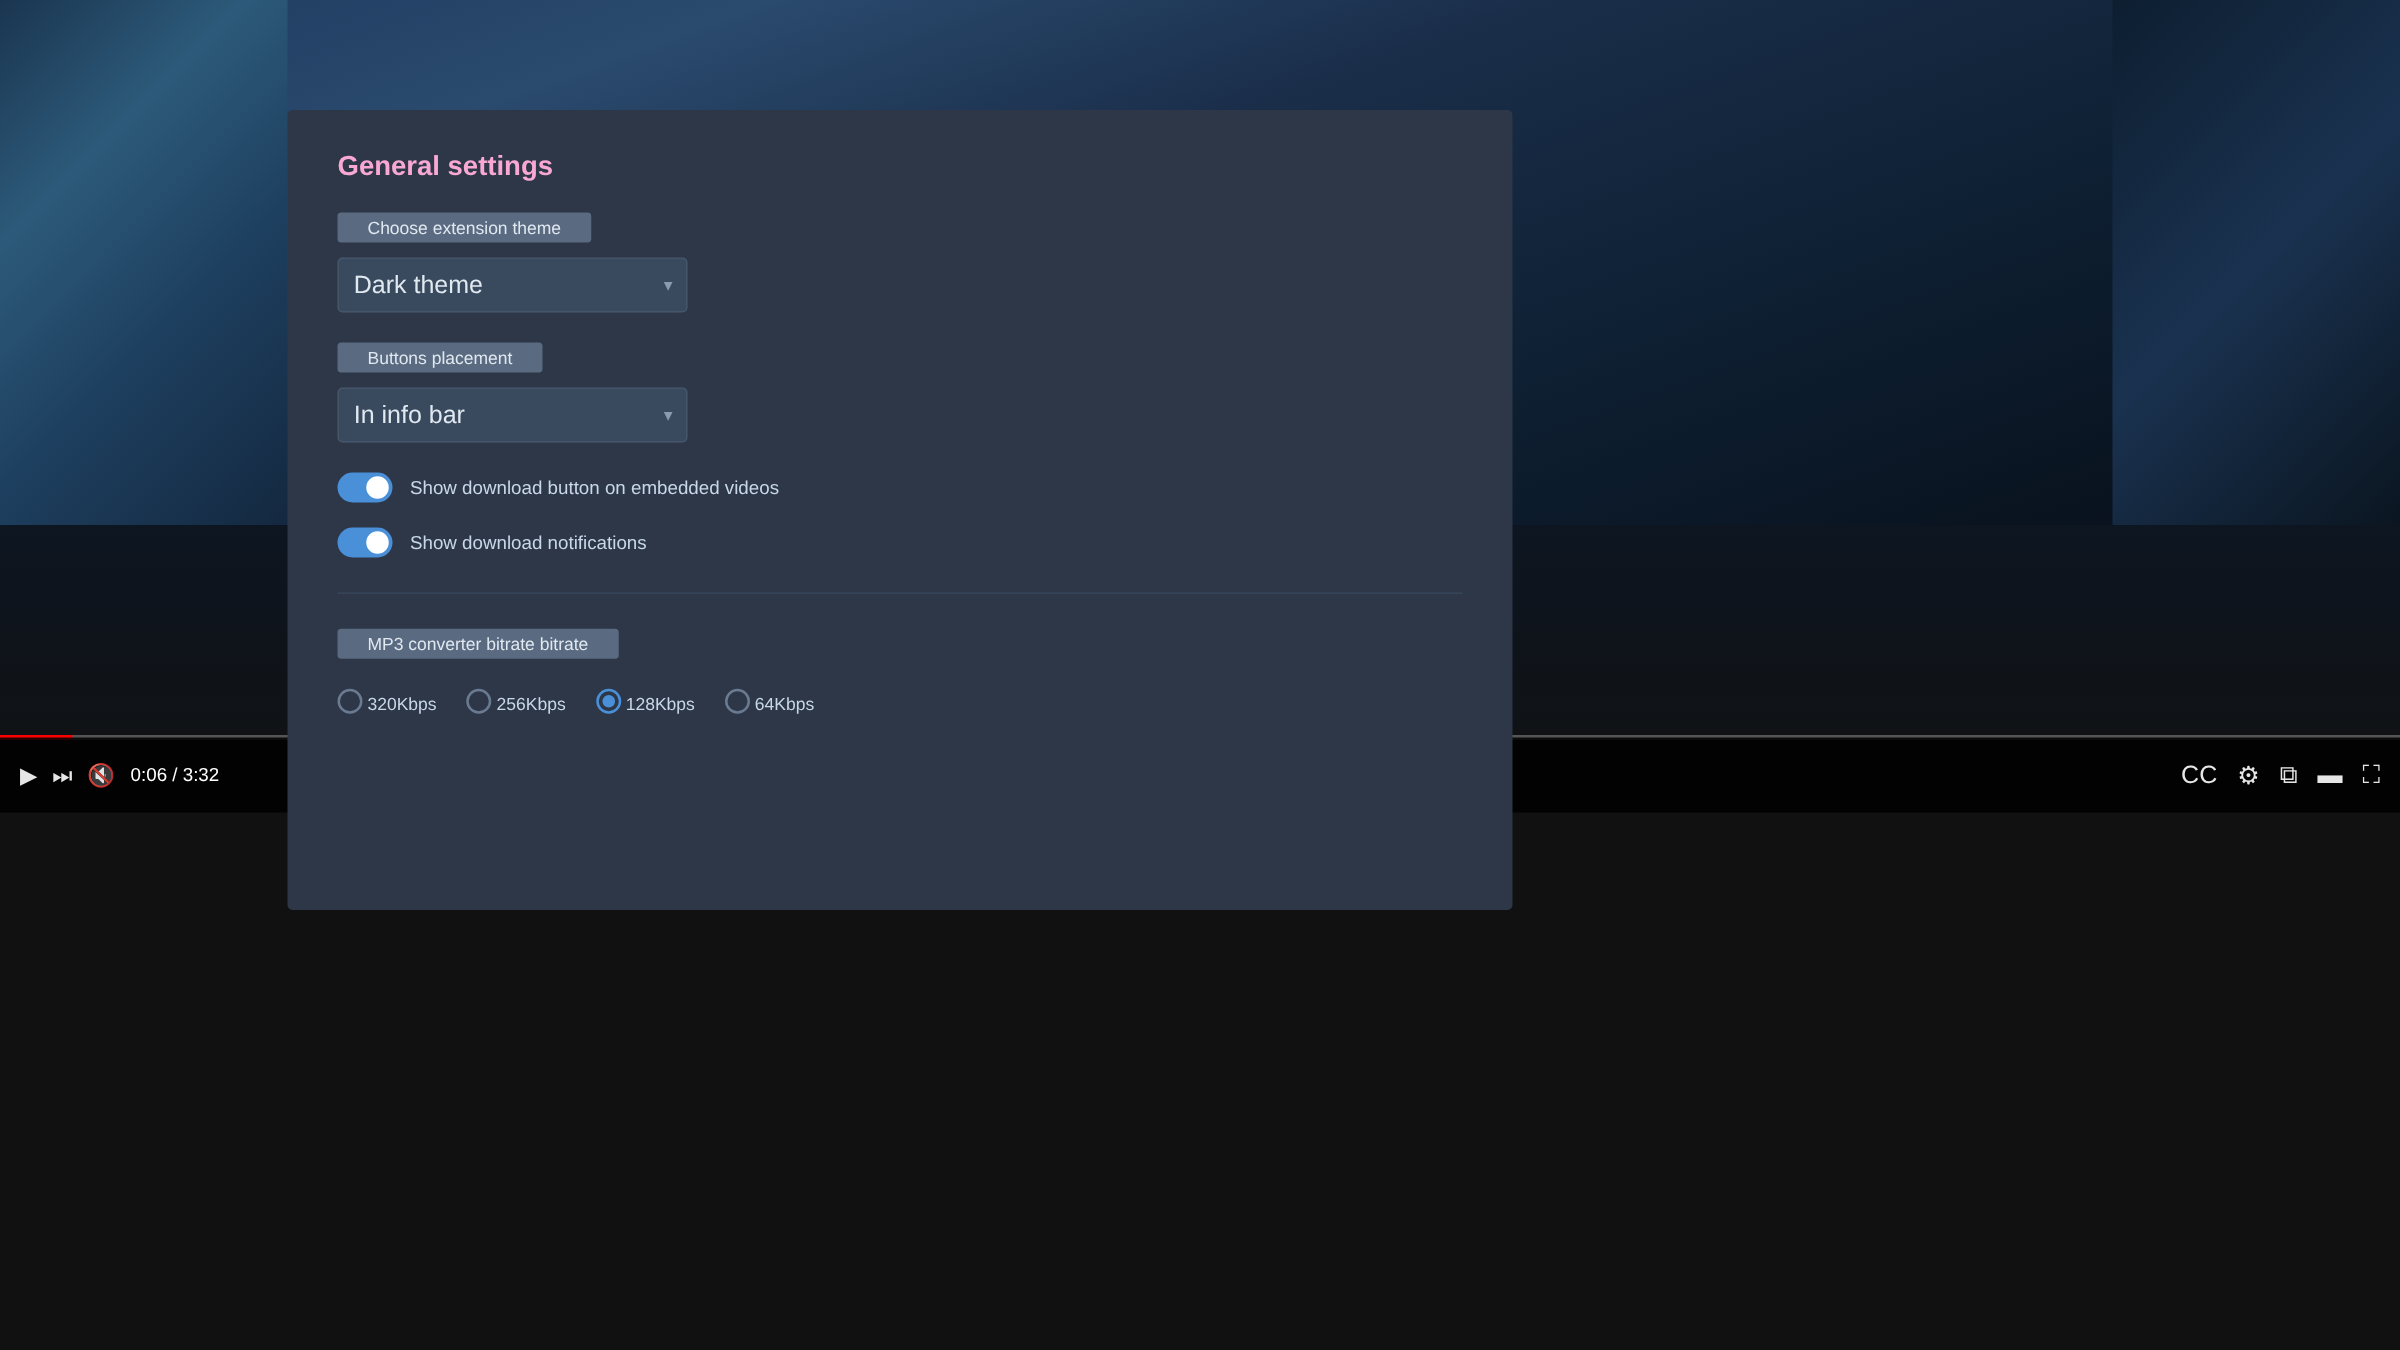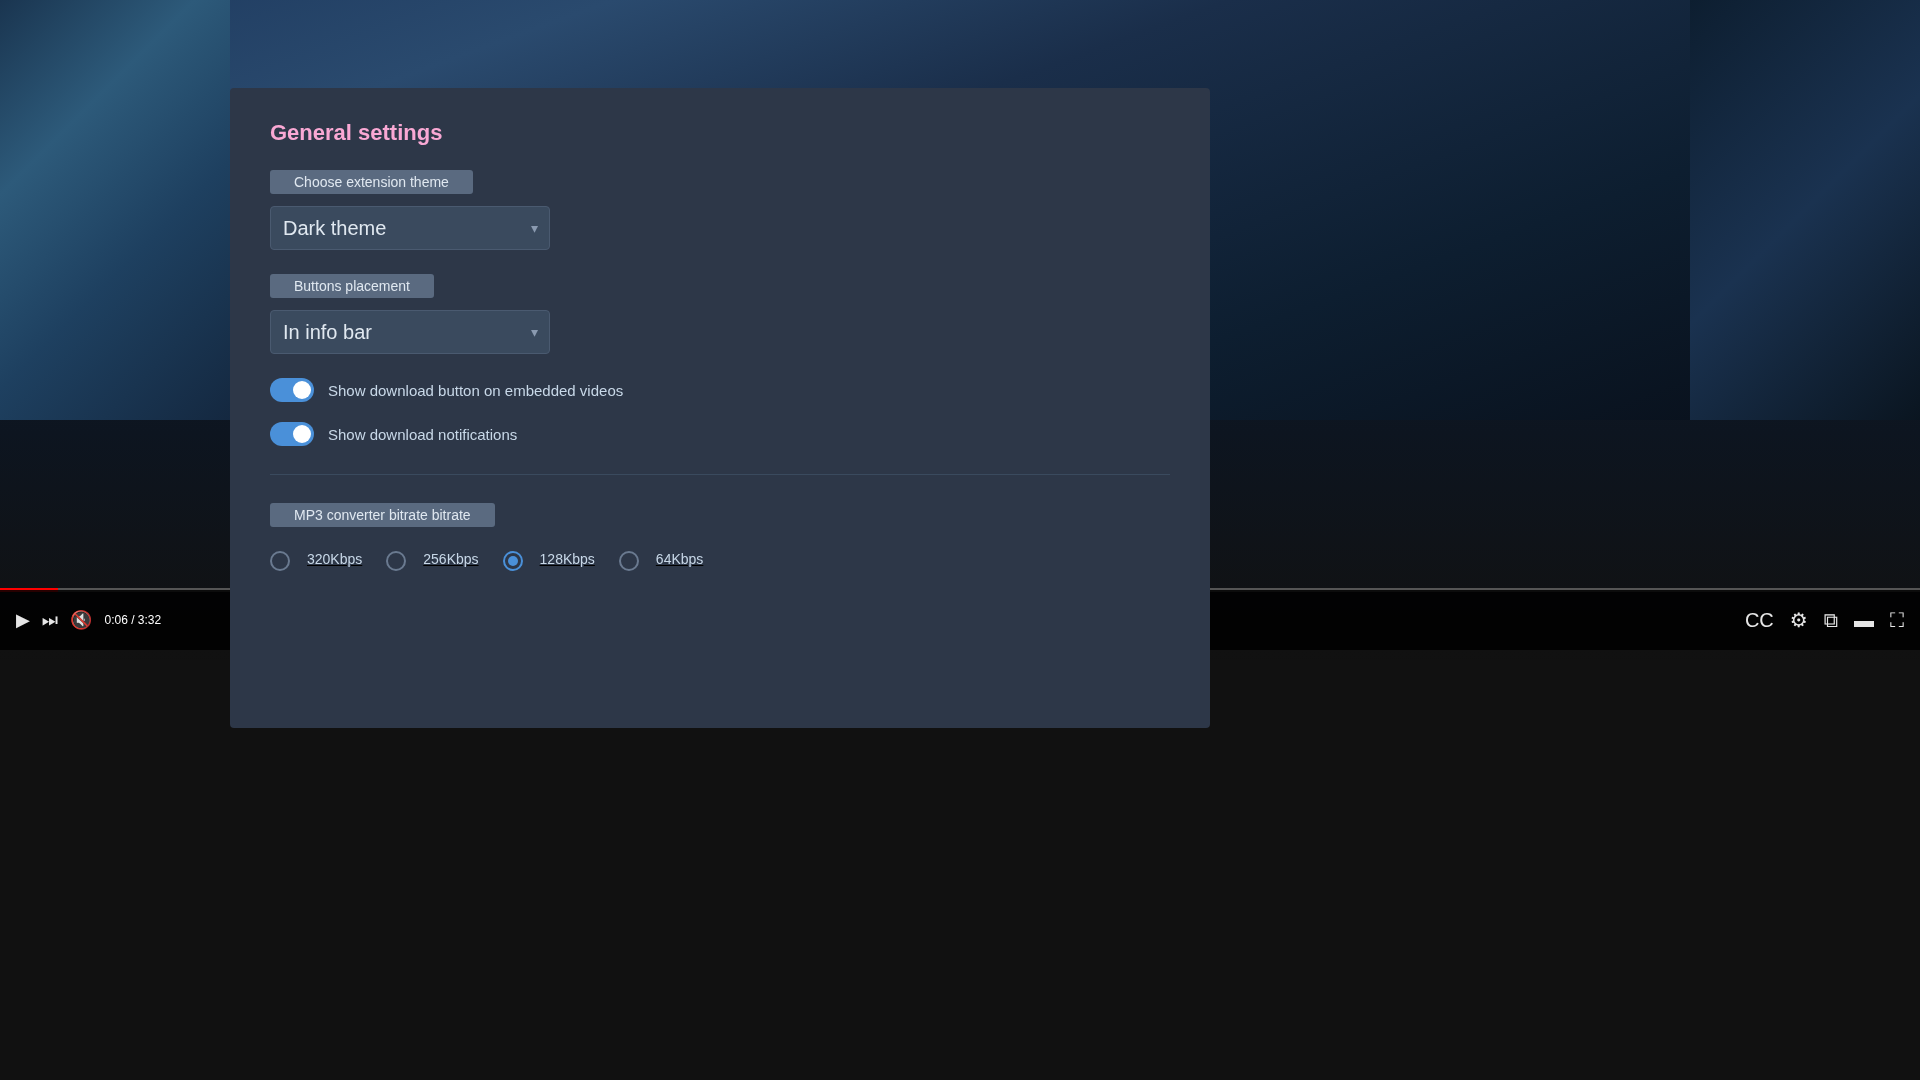--- a/index.html
+++ b/index.html
@@ -67,21 +67,21 @@
     }
 
     .progress-fill {
       height: 100%;
       width: 3%;
       background: #f00;
     }
 
     .time-display {
       color: #fff;
-      font-size: 12px;
+      font-size: 15px;
       white-space: nowrap;
     }
 
     .spacer { flex: 1; }
 
     .right-controls {
       display: flex;
       align-items: center;
       gap: 16px;
     }
@@ -222,24 +222,23 @@
 
     .radio-group {
       display: flex;
       align-items: center;
       gap: 24px;
       margin-top: 12px;
     }
 
     .radio-option {
       display: flex;
-      align-items: flex-start;
-      gap: 17px;
+      align-items: flex-end;
+      gap: 4px;
       cursor: pointer;
-      text-decoration: underline;
     }
 
     .radio-circle {
       width: 20px;
       height: 20px;
       border-radius: 50%;
       border: 2px solid #6a7a90;
       background: transparent;
       display: flex;
       align-items: center;

